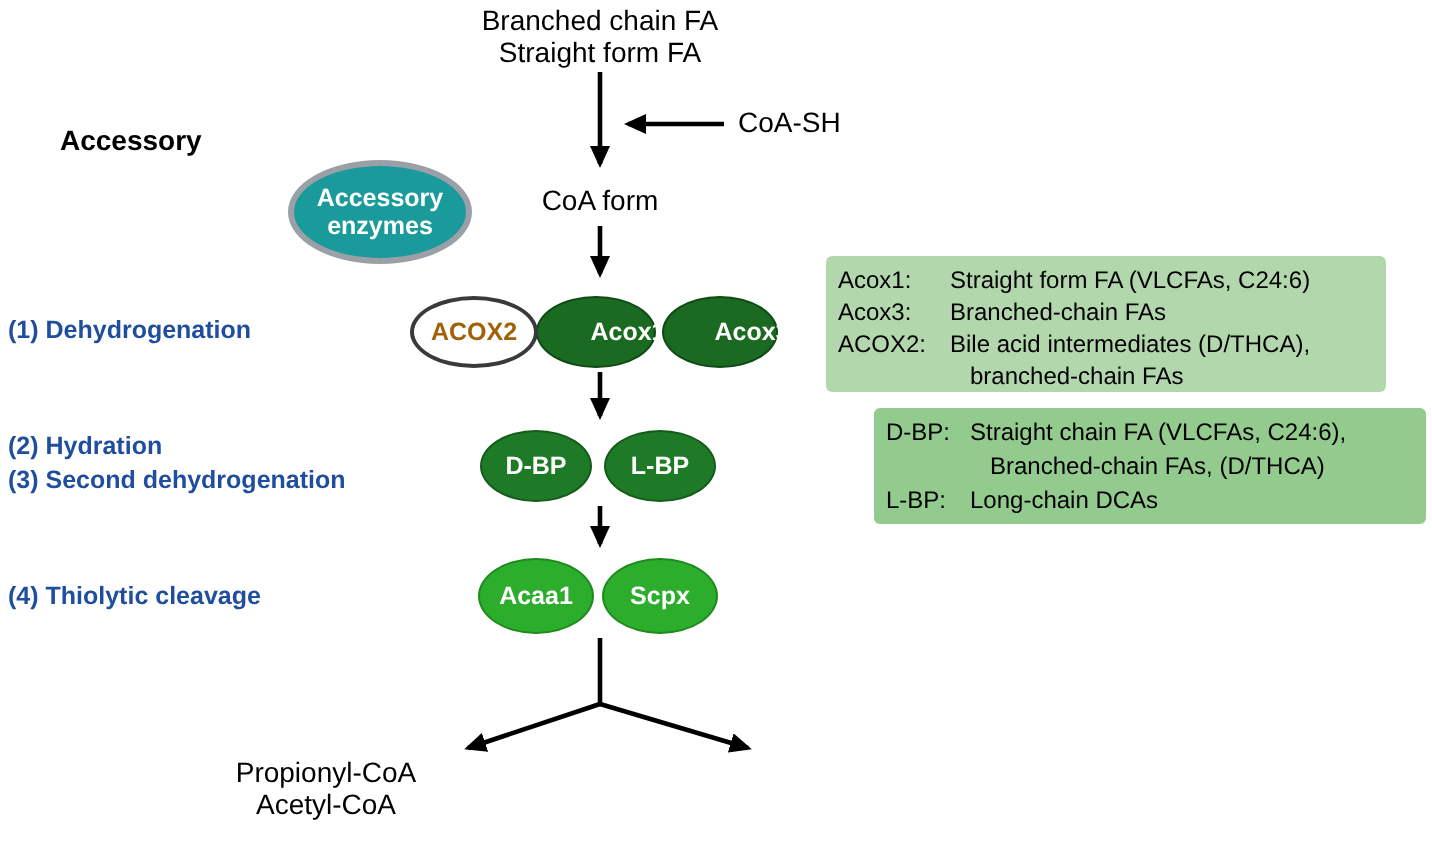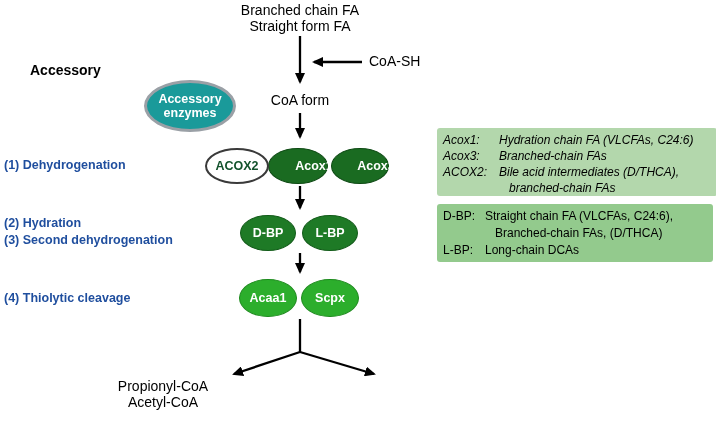--- a/index.html
+++ b/index.html
@@ -20,21 +20,21 @@
     position:absolute;font-size:12.5px;font-weight:bold;white-space:nowrap;
     color:var(--step-label-blue,#1f4e9e);
   }
   .ellipse{
     position:absolute;border-radius:50%;
     display:flex;flex-direction:column;align-items:center;justify-content:center;
     font-weight:bold;color:#fff;font-size:12.5px;line-height:14px;text-align:center;
     box-sizing:border-box;
   }
   .teal{background:var(--teal,#1a9a9a);border:3px solid #9aa0a6;}
-  .white-node{background:#fff;border:2px solid #3a3a3a;color:#14532d;z-index:3;}
+  .white-node{background:#fff;border:2px solid #3a3a3a;color:#a16207;z-index:3;}
   .dgreen{background:var(--dark-green,#1a6b21);border:1px solid #0e4a14;z-index:2;padding-left:32px;}
   .mgreen{background:var(--mid-green,#1e7a26);border:1px solid #135c1a;}
   .bgreen{background:var(--bright-green,#2cae2c);border:1px solid #1d8a1d;}
   .legend-box{
     position:absolute;border-radius:3px;padding:4px 6px;
     font-size:12px;line-height:16px;color:#000;box-sizing:border-box;
   }
   .box1{background:var(--legend-green-1,#b3d7ac);}
   .box2{background:var(--legend-green-2,#93ca8d);}
   .box2 .legend-row{line-height:17px;}
@@ -108,24 +108,24 @@
   </div>
   <div class="ellipse bgreen" style="left:301px;top:279px;width:58px;height:38px;">
     <span>Scpx</span>
   </div>
 
   <div class="txt center" style="left:93px;top:378px;width:140px;">
     <div>Propionyl-CoA</div>
     <div>Acetyl-CoA</div>
   </div>
 
-  <div class="legend-box box1" style="left:437px;top:128px;width:280px;height:68px;font-style:italic;">
+  <div class="legend-box box1" style="left:413px;top:128px;width:280px;height:68px;">
     <div class="legend-row">
       <span class="legend-term">Acox1:</span>
-      <span class="legend-desc">Hydration chain FA (VLCFAs, C24:6)</span>
+      <span class="legend-desc">Straight form FA (VLCFAs, C24:6)</span>
     </div>
     <div class="legend-row">
       <span class="legend-term">Acox3:</span>
       <span class="legend-desc">Branched-chain FAs</span>
     </div>
     <div class="legend-row">
       <span class="legend-term">ACOX2:</span>
       <span class="legend-desc">Bile acid intermediates (D/THCA),</span>
     </div>
     <div class="legend-row">

